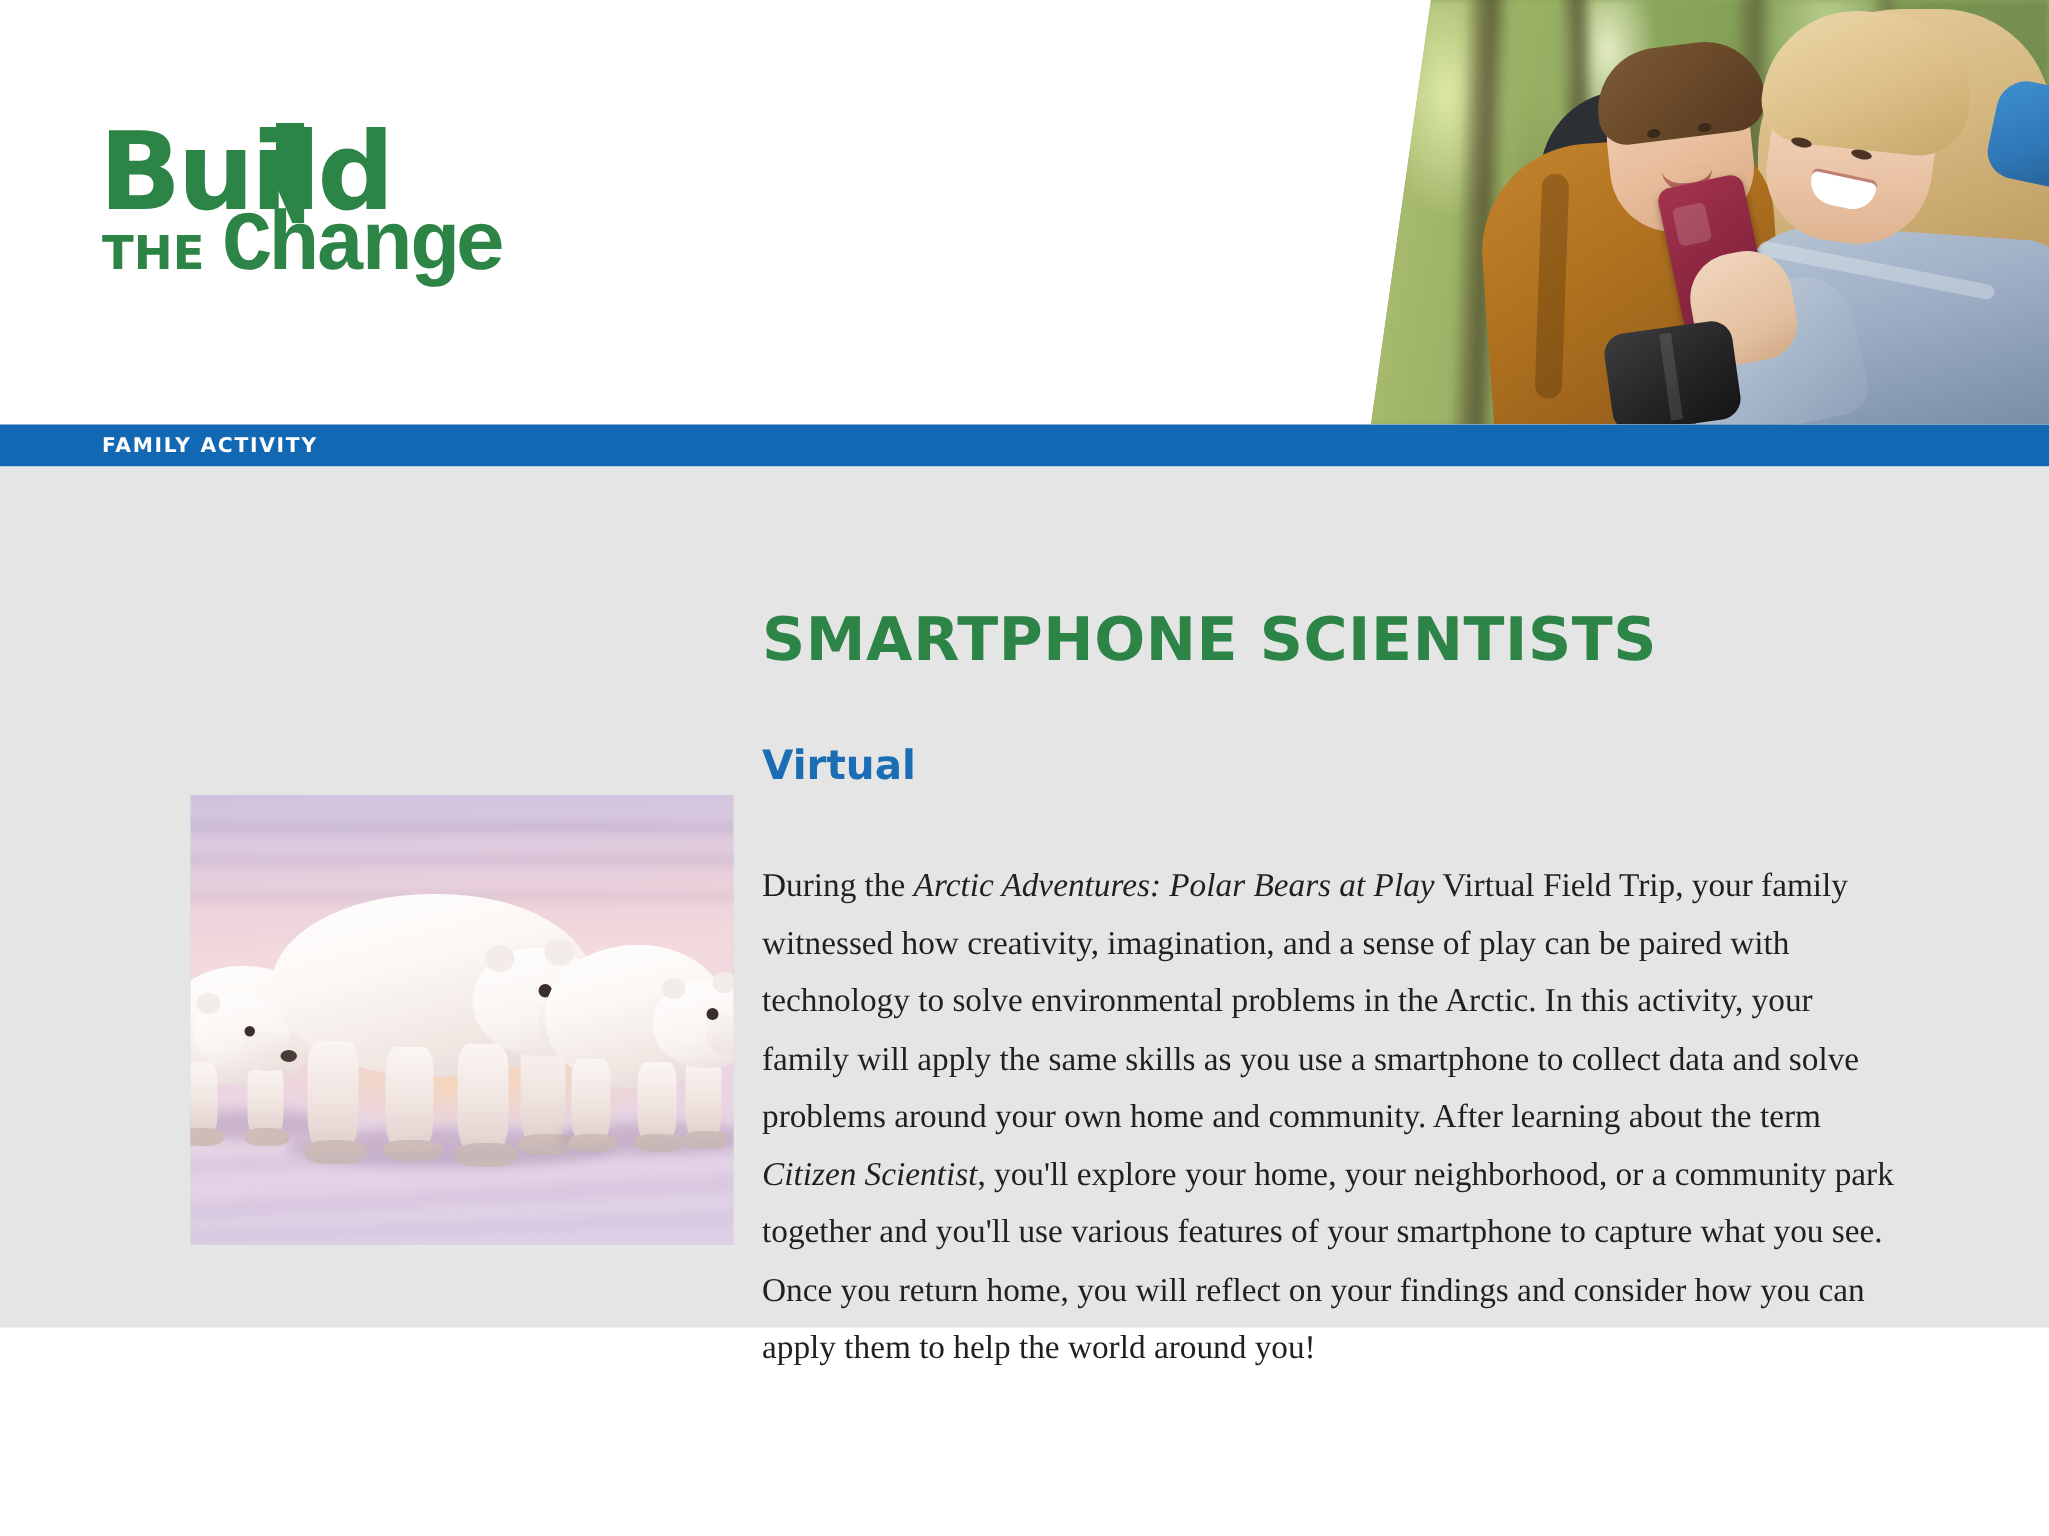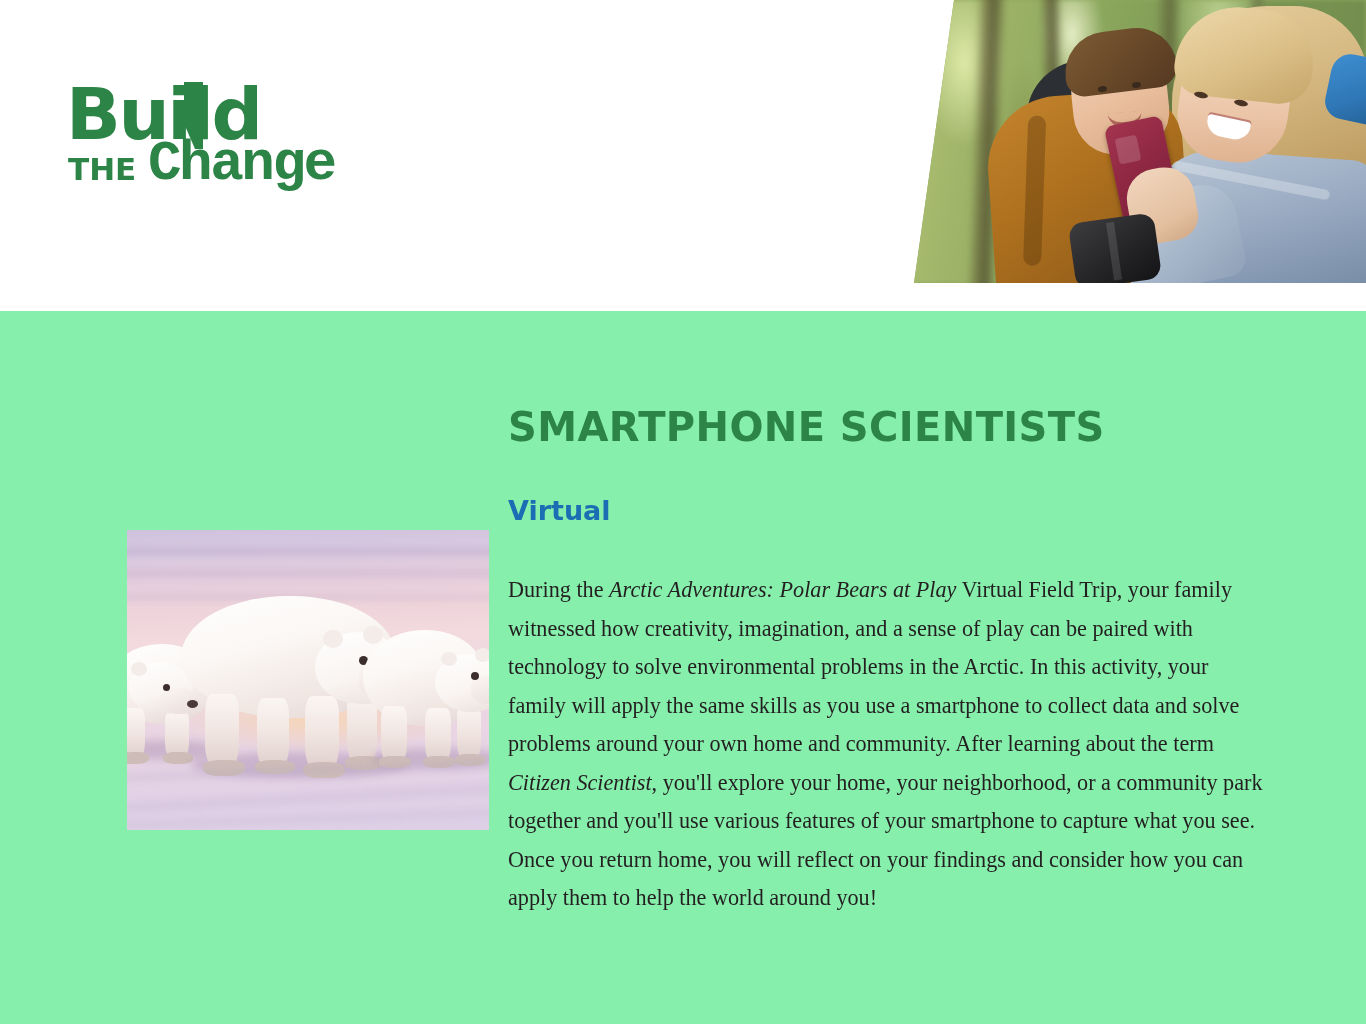--- a/index.html
+++ b/index.html
@@ -243,22 +243,22 @@
     font-size: 13.5px;
     font-weight: 700;
     letter-spacing: 1.15px;
     font-family: "DejaVu Sans", sans-serif;
   }
 
   
   .body-area {
     position: absolute;
     left: 0; top: 311px;
-    width: 1366px; height: 713px;
-    background: #86efac;
+    width: 1366px; height: 574px;
+    background: #e5e5e5;
   }
 
   
   .bear-photo {
     position: absolute;
     left: 127px; top: 219px;
     width: 362px; height: 300px;
     overflow: hidden;
     background: #d9cfe0;
   }
@@ -393,20 +393,23 @@
 
     <div class="logo">
       <div class="logo-build">Build</div>
       <div class="logo-lcut"></div>
       <div class="logo-the">THE</div>
       <div class="logo-change">Change</div>
     </div>
 
   </div>
 
+  <div class="blue-band">
+    <span class="blue-band-label">FAMILY ACTIVITY</span>
+  </div>
 
   <div class="body-area">
 
     <div class="bear-photo">
       <div class="snow"></div>
       <div class="streak s1"></div>
       <div class="streak s2"></div>
       <div class="streak s3"></div>
       <div class="sunglow"></div>
 

